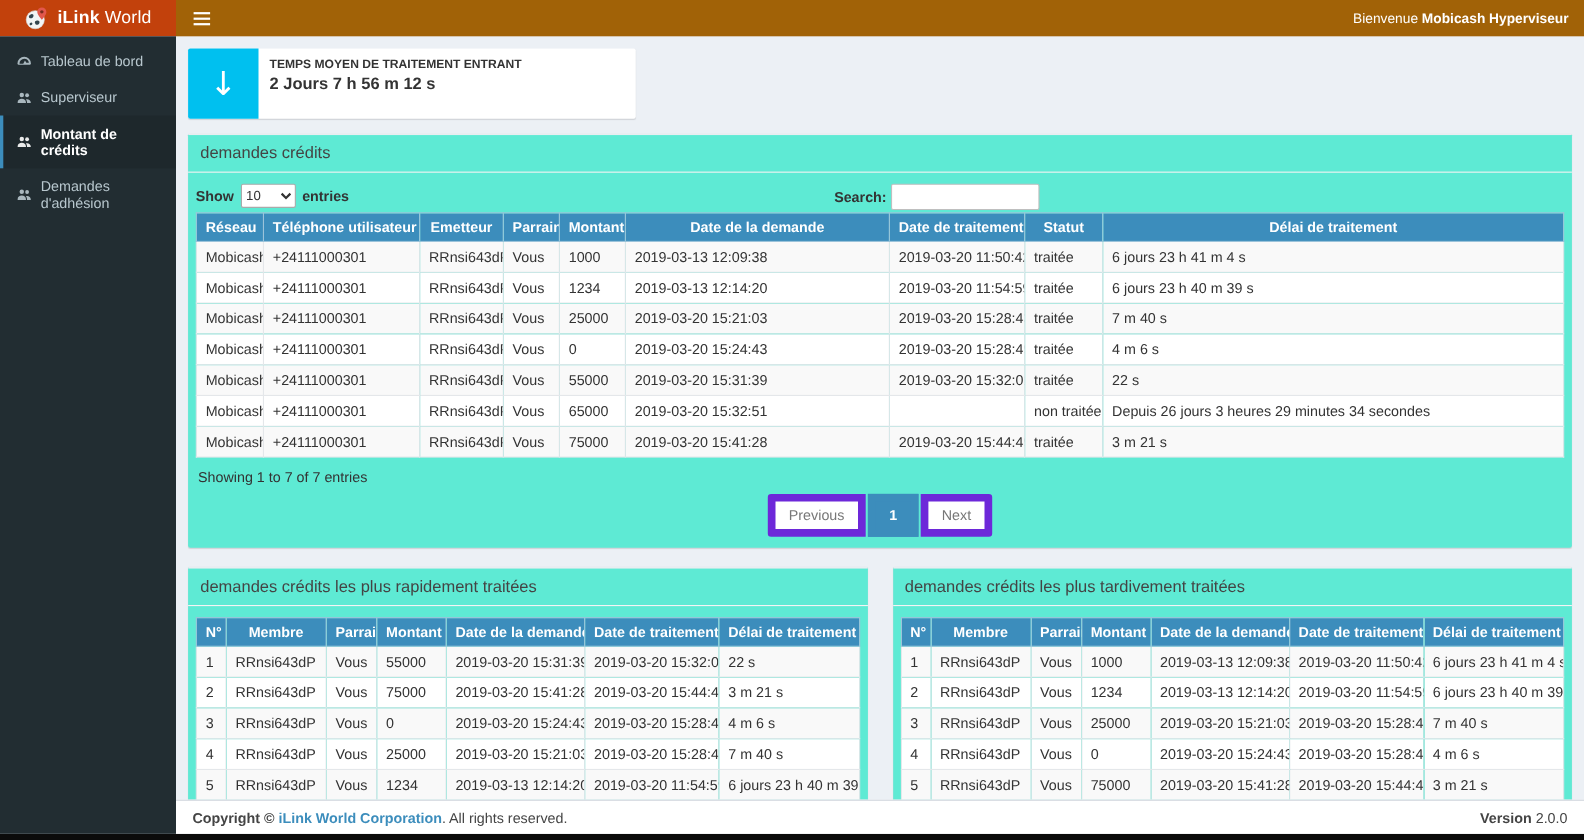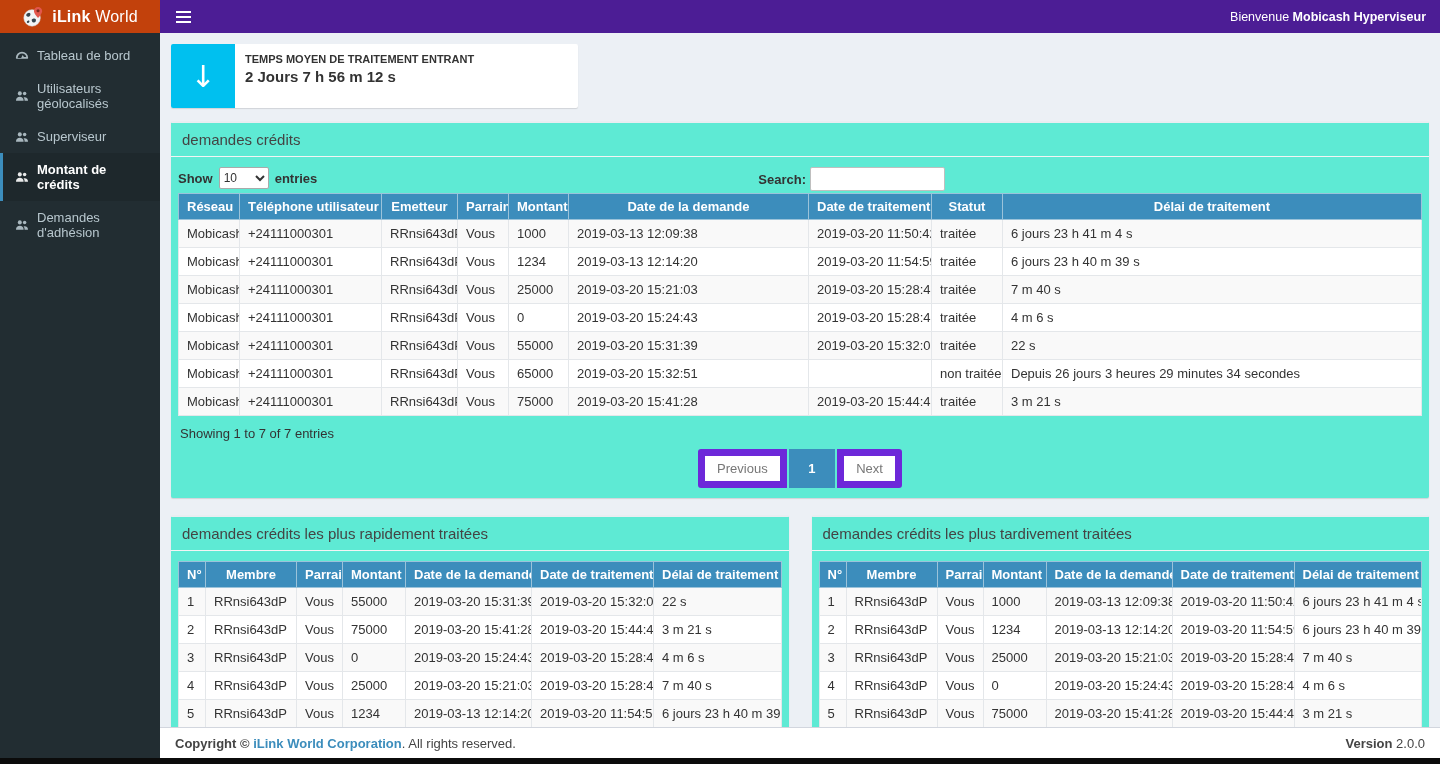--- a/index.html
+++ b/index.html
@@ -13,21 +13,21 @@
   
   .topbar { display:flex; height:33px; }
   .logo {
     width:160px; background:#c2410c; color:#fff;
     display:flex; align-items:center; justify-content:center; gap:8px;
     font-size:16px; letter-spacing:.2px;
   }
   .logo b { font-weight:700; }
   .logo .light { font-weight:300; }
   .navbar {
-    flex:1; background:#4c1d95; color:#fff;
+    flex:1; background:#a16207; color:#fff;
     display:flex; align-items:center; justify-content:space-between;
     padding:0 14px;
     gap:23px;
   }
   .hamburger { display:inline-flex; flex-direction:column; gap:3px; cursor:pointer; padding:4px 2px; }
   .hamburger span { display:block; width:15px; height:2px; background:#fff; }
   .welcome { font-size:12.5px; }
   .welcome b { font-weight:700; }
 
   
@@ -150,30 +150,20 @@
 <div class="main-row">
 
   <div class="sidebar">
     <div class="side-item">
       <span style="display:inline-flex;">
         <svg width="14" height="14" viewBox="0 0 16 16">
             <path d="M8 3a7 7 0 0 0-7 7c0 .6.4 1.2 1 1.2h12c.6 0 1-.6 1-1.2a7 7 0 0 0-7-7zm0 2a5 5 0 0 1 4.9 4.2H10.2L8.8 6.8 7 10.2H3.1A5 5 0 0 1 8 5z"></path>
           </svg>
       </span>
       <span>Tableau de bord</span>
-    </div>
-    <div class="side-item">
-      <span style="display:inline-flex;">
-        <svg width="14" height="14" viewBox="0 0 16 16">
-            <circle cx="5.5" cy="5" r="2.3"></circle>
-            <circle cx="11" cy="5.2" r="2"></circle>
-            <path d="M1.2 12.5c0-2.2 1.9-3.7 4.3-3.7s4.3 1.5 4.3 3.7v.9H1.2zM11 9.3c2.1 0 3.8 1.4 3.8 3.3v.8h-3.9v-1.2c0-1-.4-1.9-1.1-2.6.4-.2.8-.3 1.2-.3z"></path>
-          </svg>
-      </span>
-      <span>Utilisateurs géolocalisés</span>
     </div>
     <div class="side-item">
       <span style="display:inline-flex;">
         <svg width="14" height="14" viewBox="0 0 16 16">
             <circle cx="5.5" cy="5" r="2.3"></circle>
             <circle cx="11" cy="5.2" r="2"></circle>
             <path d="M1.2 12.5c0-2.2 1.9-3.7 4.3-3.7s4.3 1.5 4.3 3.7v.9H1.2zM11 9.3c2.1 0 3.8 1.4 3.8 3.3v.8h-3.9v-1.2c0-1-.4-1.9-1.1-2.6.4-.2.8-.3 1.2-.3z"></path>
           </svg>
       </span>
       <span>Superviseur</span>

